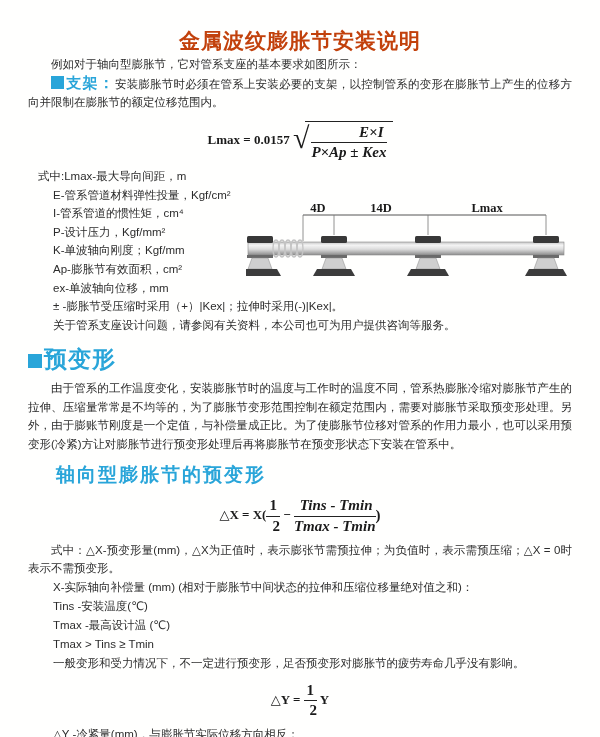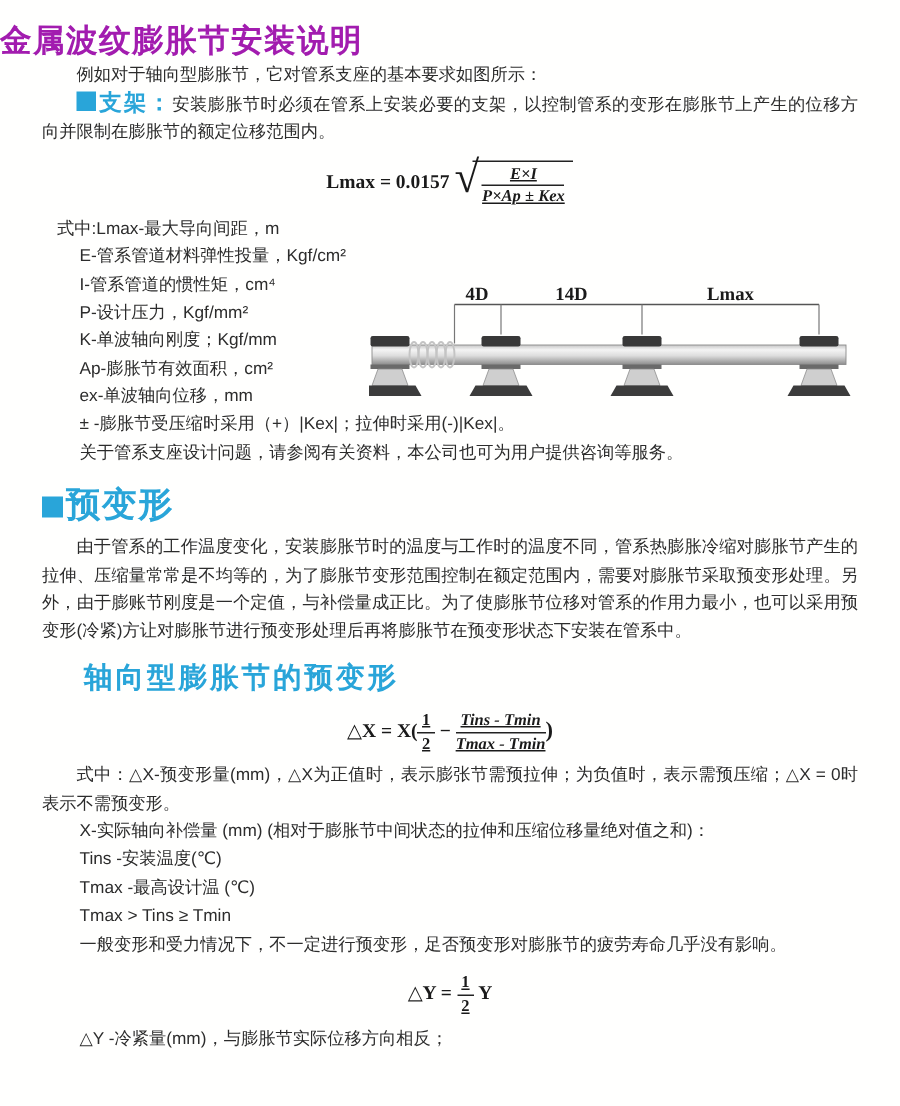--- a/index.html
+++ b/index.html
@@ -5,22 +5,22 @@
   :root{ --accent:#29a5d9; --ink:#2a2a2a; }
   html,body{ margin:0; padding:0; background:#ffffff; }
   body{
     width:600px; height:737px;
     font-family:"Liberation Sans","DejaVu Sans",sans-serif;
     color:var(--ink);
   }
   .page{ position:relative; width:600px; height:737px; overflow:hidden; background:#fffffe; }
 
   .doc-title{
-    padding-top:13px; text-align:left;
-    font-size:21px; font-weight:bold; letter-spacing:1px; color:#a21caf;
+    padding-top:27px; text-align:center;
+    font-size:21px; font-weight:bold; letter-spacing:1px; color:#c2410c;
   }
 
   p.body{
     margin:0 28px; font-size:11.5px; line-height:18.5px;
     text-align:justify; color:#2c2c2c;
   }
   .indent{ text-indent:2em; }
   .mt{ margin-top:8px; }
 
   .sq{ display:inline-block; width:13px; height:13px; background:var(--accent);
@@ -31,38 +31,38 @@
   .h2 .sq{ width:14px; height:14px; vertical-align:-1px; }
   .h3{ color:var(--accent); font-size:19px; font-weight:bold; letter-spacing:2px; }
   .h3.axial{ margin:9px 28px 2px 56px; }
   .h3.lateral{ margin:9px 28px 2px 28px; }
 
   .formula{
     text-align:center; margin:9px 0 6px;
     font-family:"Liberation Serif","DejaVu Serif","DejaVu Sans",serif;
     font-weight:bold; font-size:13px; color:#1a1a1a;
   }
-  .frac{ display:inline-block; vertical-align:middle; text-align:center;
-         font-size:11px; line-height:1.15;text-decoration:underline; }
+  .frac{ display:inline-block; vertical-align:middle; text-align:right;
+         font-size:15px; line-height:1.15; }
   .frac .fn{ display:block; border-bottom:1px solid #222; padding:0 3px 1px; }
   .frac .fd{ display:block; padding-top:1px; }
   .it{ font-style:italic; }
   .sqrt{ display:inline-flex; align-items:center; vertical-align:middle; }
   .sqrt-sign{ font-size:30px; font-weight:400; line-height:1; margin-right:-4px;
               transform:translateY(-3px); }
   .radicand{ border-top:1.6px solid #222; padding:2px 6px 0; }
   .paren{ font-size:15px; vertical-align:middle; }
 
   .defs{ margin:2px 28px 0 38px; font-size:11.5px; line-height:18.6px; color:#2c2c2c; }
   .defs > div{ padding-left:15px; }
   .defs > div.first{ padding-left:0; }
 
   .axial-defs{ margin:0 28px 0 53px; font-size:11.5px; line-height:19px; color:#2c2c2c; }
 
-  .diagram{ position:absolute; left:246px; top:190px; width:352px; height:102px;text-align:center; }
+  .diagram{ position:absolute; left:246px; top:202px; width:352px; height:102px;text-align:center; }
 </style>
 </head>
 <body>
 
 <div class="page">
 
   <div class="doc-title">金属波纹膨胀节安装说明</div>
 
   <p class="body indent">例如对于轴向型膨胀节，它对管系支座的基本要求如图所示：</p>
 

